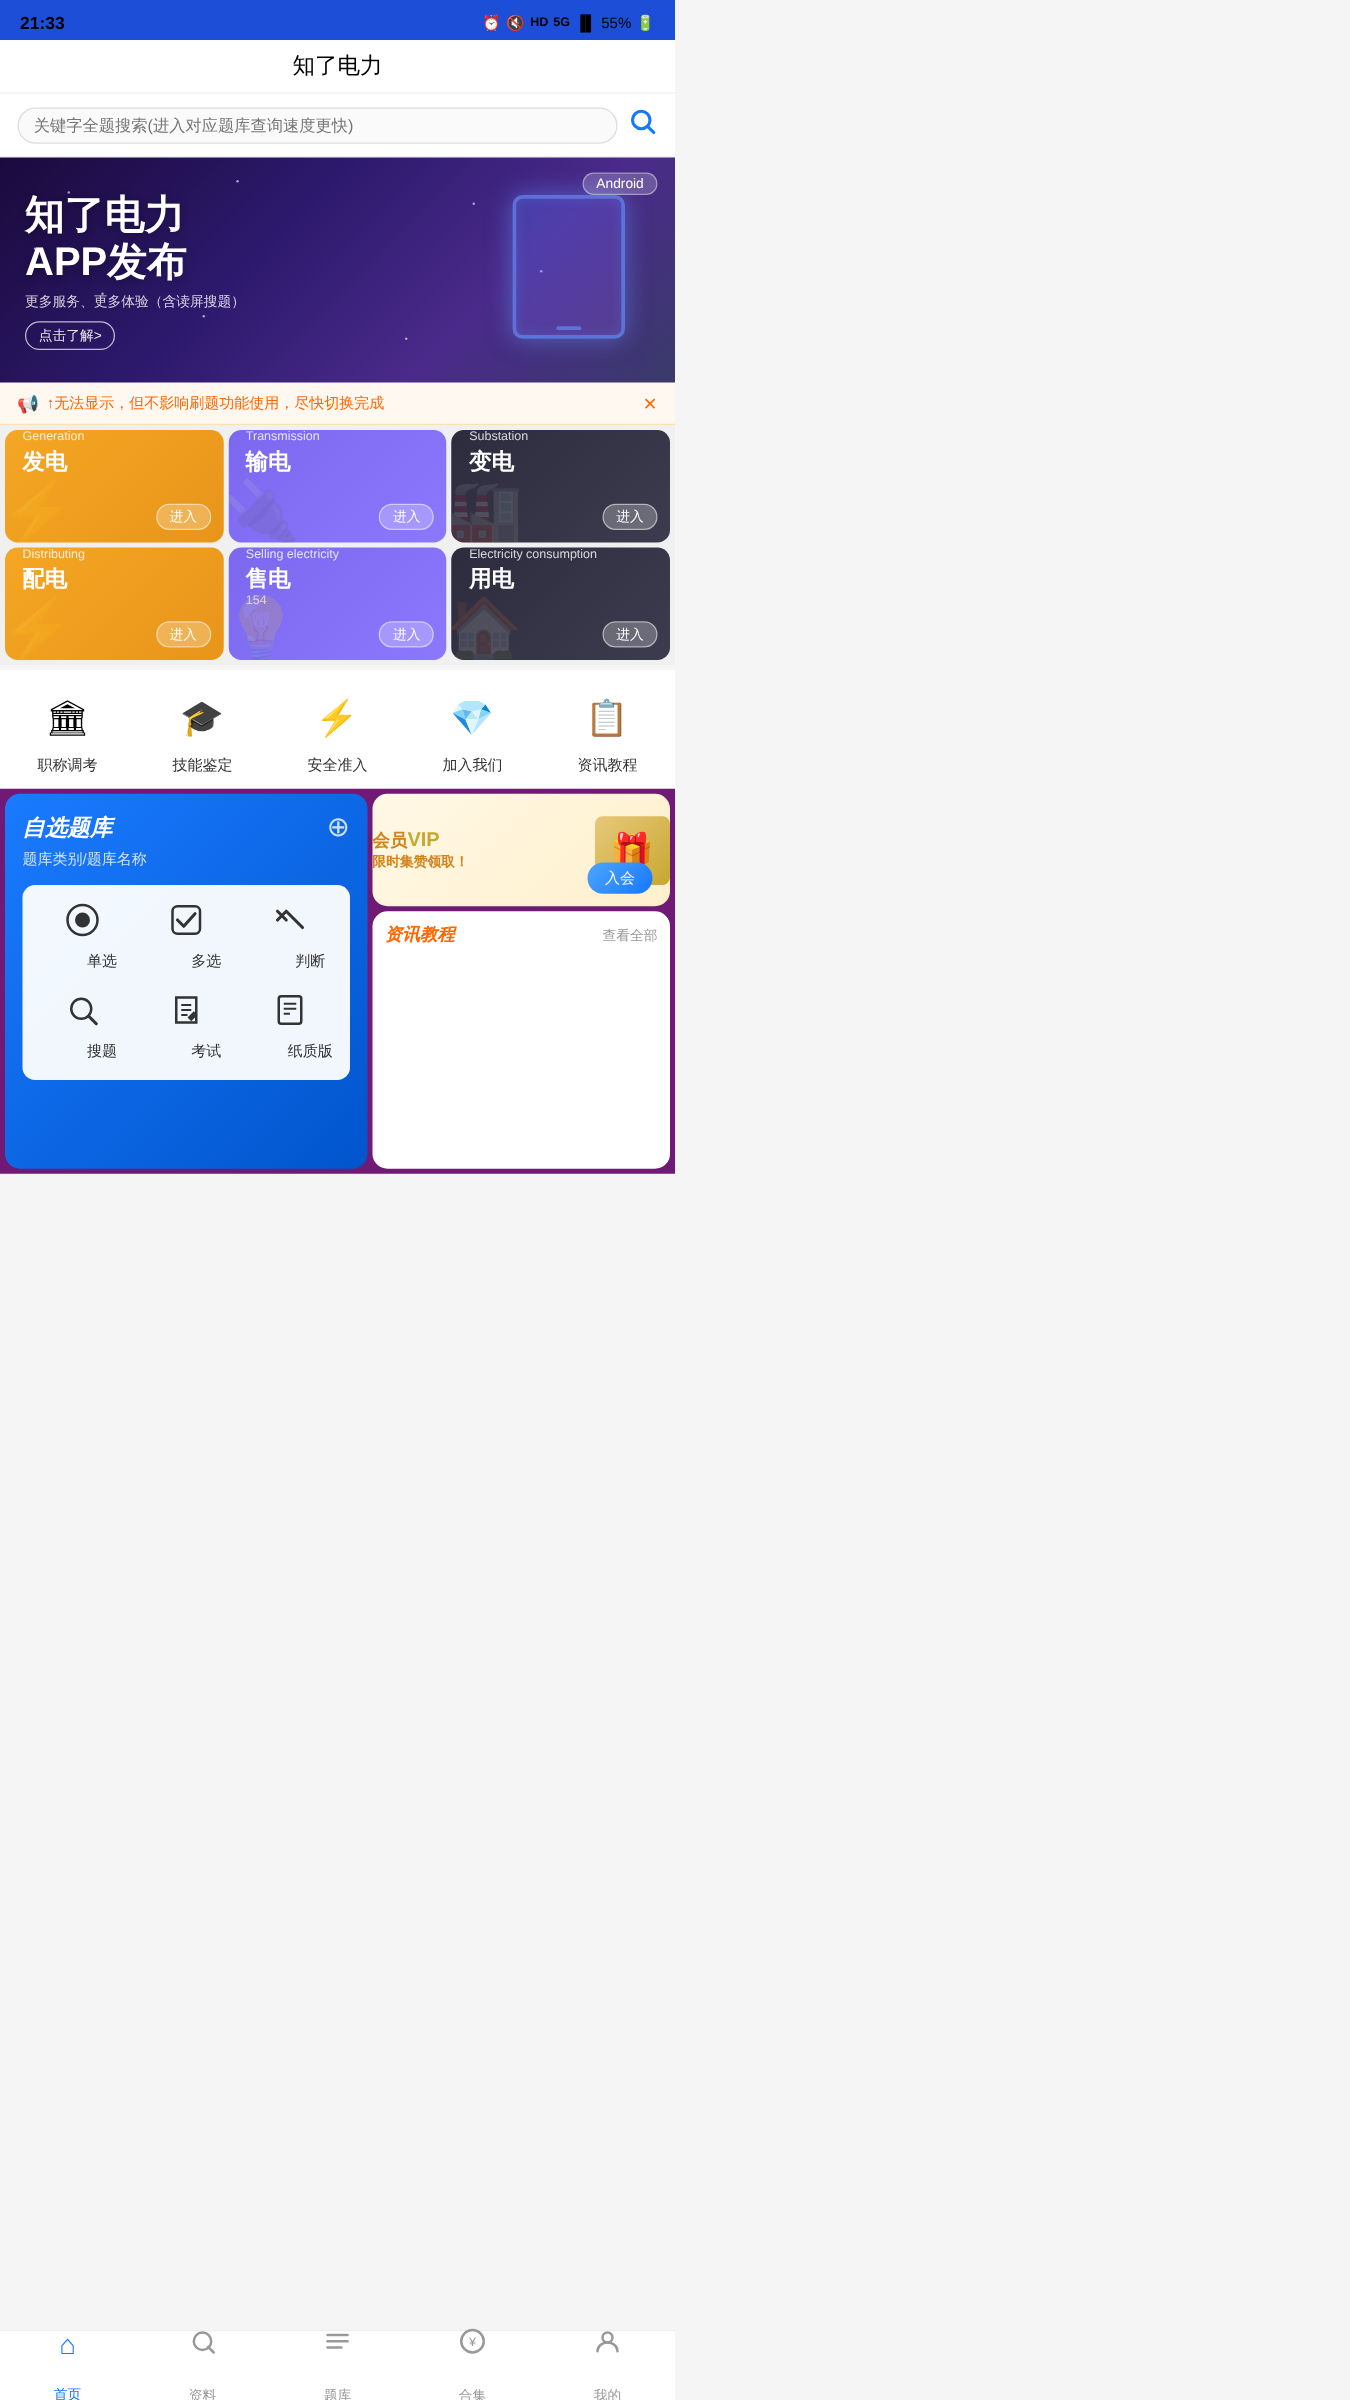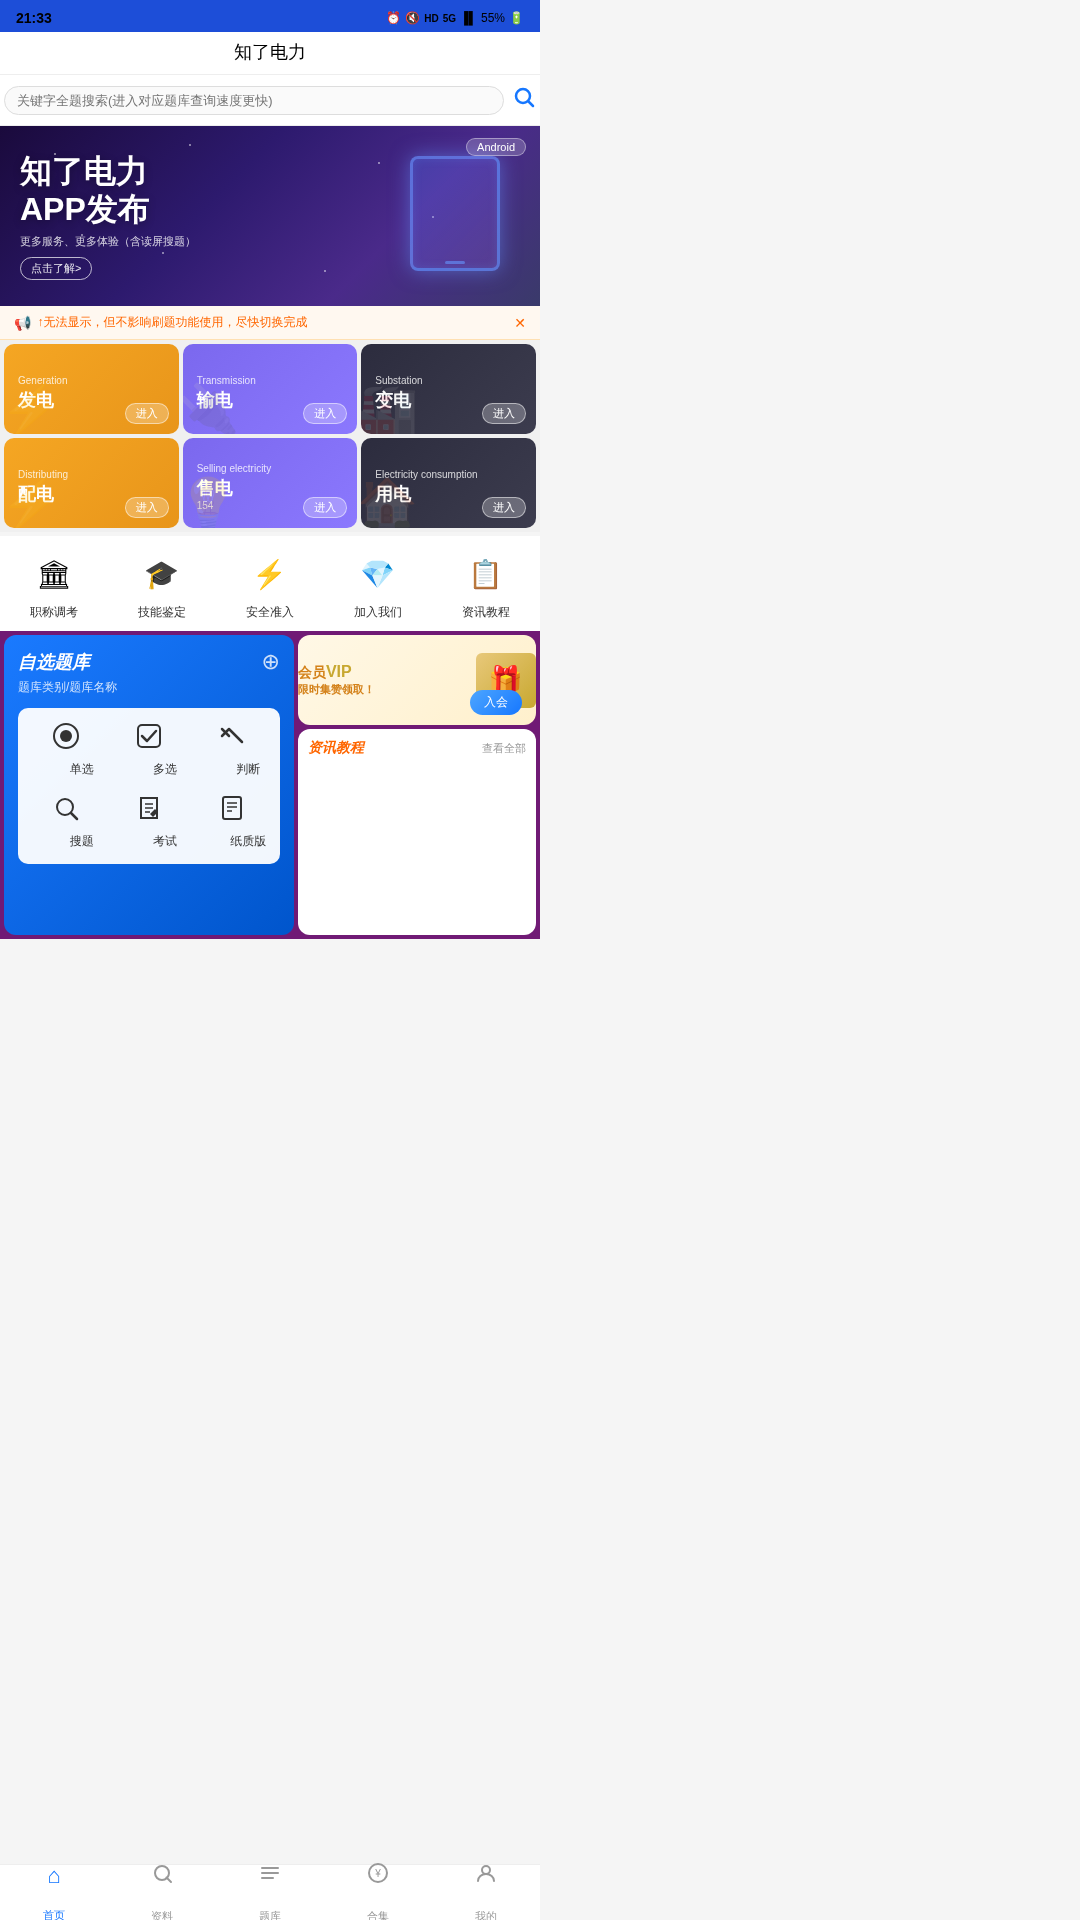--- a/index.html
+++ b/index.html
@@ -31,21 +31,21 @@
       text-align: center;
       padding: 8px 0 10px;
       font-size: 18px;
       font-weight: 500;
       border-bottom: 1px solid #eee;
     }
 
     
     .search-bar {
       background: #fff;
-      padding: 10px 4px;
+      padding: 10px 14px;
       display: flex;
       align-items: center;
       border-bottom: 1px solid #eee;
     }
     .search-input-wrap {
       flex: 1;
       display: flex;
       align-items: center;
       border: 1px solid #ddd;
       border-radius: 20px;
@@ -159,28 +159,28 @@
     
     .category-grid {
       display: grid;
       grid-template-columns: 1fr 1fr 1fr;
       gap: 4px;
       padding: 4px;
       background: #f0f0f0;
     }
     .cat-card {
       border-radius: 10px;
-      padding: 18px 14px 10px;
+      padding: 0 14px 10px;
       min-height: 90px;
       position: relative;
       cursor: pointer;
       overflow: hidden;
       display: flex;
       flex-direction: column;
-      justify-content: center;
+      justify-content: flex-start;
     }
     .cat-card.yellow { background: linear-gradient(135deg, #f5a623, #e8951a); }
     .cat-card.purple { background: linear-gradient(135deg, #7b68ee, #8b78fe); }
     .cat-card.dark { background: linear-gradient(135deg, #2c2c3e, #3c3c4e); }
     .cat-label-en { font-size: 10px; color: rgba(255,255,255,0.8); margin-bottom: 2px; }
     .cat-label-zh { font-size: 18px; font-weight: 700; color: #fff; }
     .cat-count { font-size: 10px; color: rgba(255,255,255,0.7); }
     .cat-enter-btn {
       position: absolute;
       bottom: 10px;

